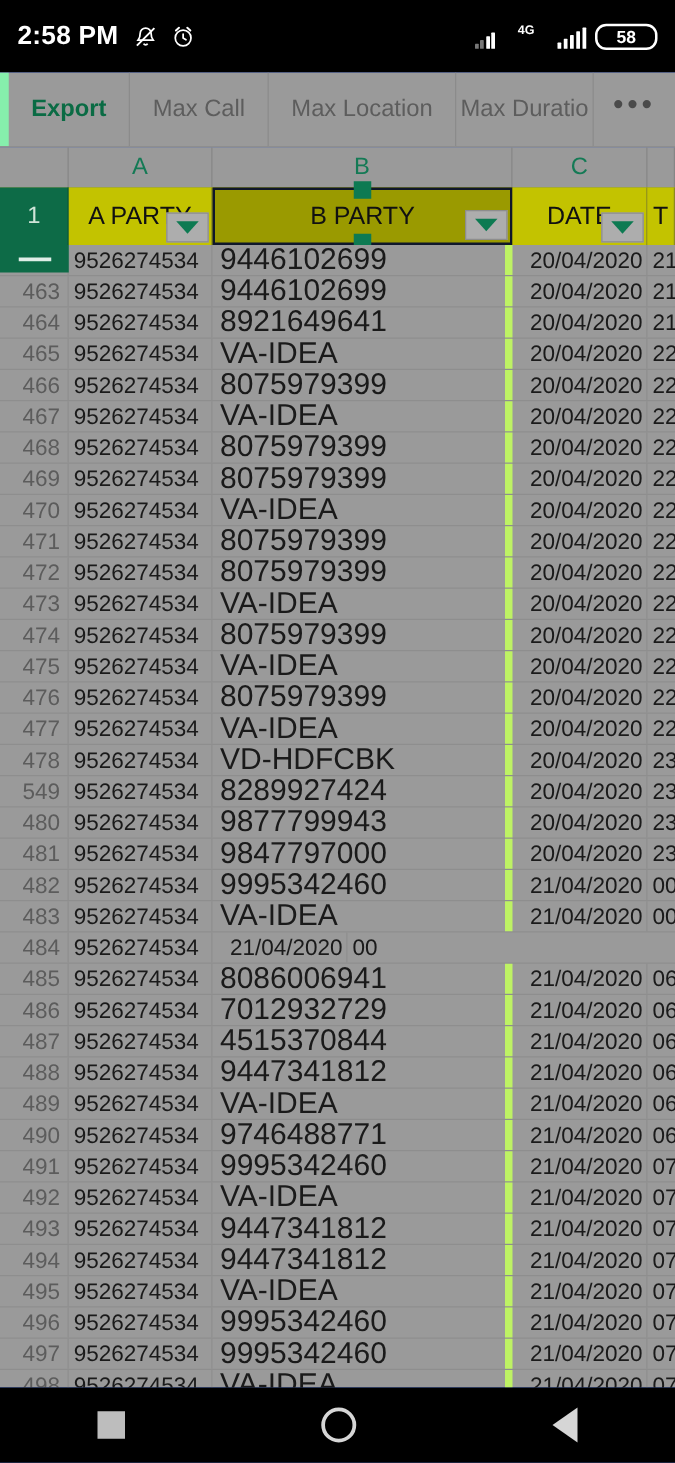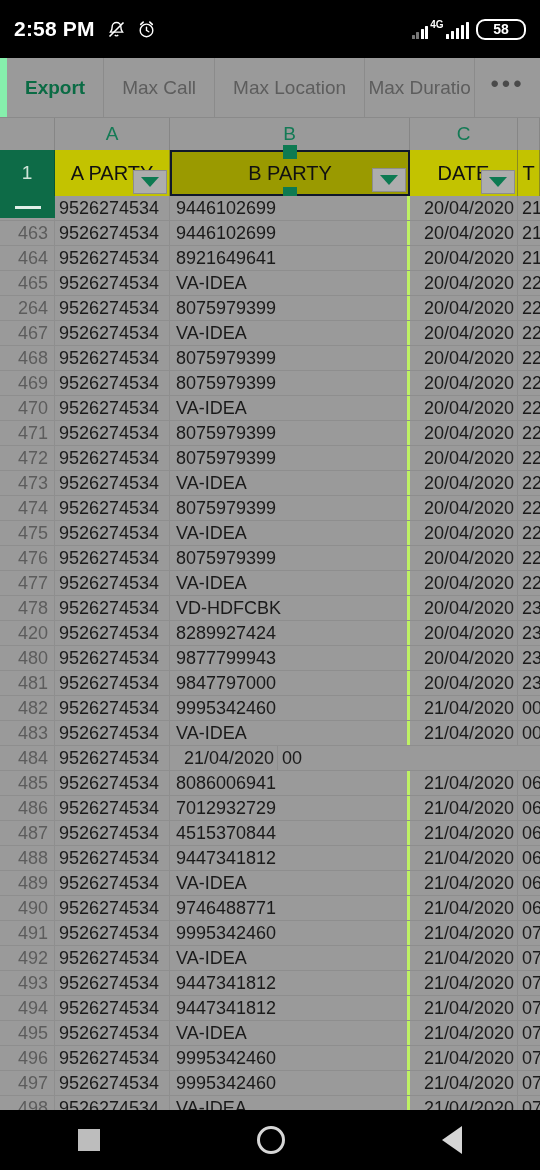--- a/index.html
+++ b/index.html
@@ -15,21 +15,21 @@
   .statusbar{
     position:absolute; top:0; left:0; width:540px; height:58px;
     background:#000; color:#fff;
     display:flex; align-items:center; padding:0 14px;
   }
   .sb-time{ font-size:21px; font-weight:bold; letter-spacing:.2px; }
   .sb-icons-left{ display:flex; align-items:center; gap:9px; margin-left:11px; }
   .sb-spacer{ flex:1; }
   .sb-icons-right{ display:flex; align-items:center; gap:7px; }
   .bell-muted, .alarm { width:21px; height:21px; display:block; }
-  .net{ display:flex; align-items:flex-end; gap:2px; }
+  .net{ display:flex; align-items:flex-end; gap:18px; }
   .net-label{ font-size:10px; font-weight:bold; line-height:1; margin-bottom:9px; }
   .bars{ display:flex; align-items:flex-end; gap:1.5px; height:17px; }
   .bars i{ display:block; width:3.5px; background:#fff; border-radius:.5px; }
   .bars i:nth-child(1){height:5px;} .bars i:nth-child(2){height:8px;}
   .bars i:nth-child(3){height:11px;} .bars i:nth-child(4){height:14px;}
   .bars i:nth-child(5){height:17px;}
   .bars.small i{ width:3px; }
   .bars.small i:nth-child(1){height:4px; background:#777;}
   .bars.small i:nth-child(2){height:7px; background:#777;}
   .bars.small i:nth-child(3){height:10px;}
@@ -118,23 +118,23 @@
     width:55px; color:#5c5c5c; font-size:18px;
     display:flex; align-items:center; justify-content:flex-end;
     padding-right:6px; border-right:1px solid #8e8e8e;
   }
   .c-a{
     width:115px; font-size:18px; color:#1a1a1a;
     display:flex; align-items:center; justify-content:flex-start;
     padding-left:4px; border-right:1px solid #8e8e8e;
   }
   .c-b{
-    width:240px; font-size:18px; color:#1a1a1a;
+    width:240px; font-size:24px; color:#1a1a1a;
     display:flex; align-items:center; padding-left:6px;
-    border-right:3px solid #bef264;
+    border-right:6px solid #bef264;
   }
   .c-c{
     width:108px; font-size:18px; color:#1a1a1a;
     display:flex; align-items:center; justify-content:flex-end;
     padding-right:3px; border-right:1px solid #8e8e8e;
   }
   .c-d{
     flex:1; font-size:18px; color:#1a1a1a;
     display:flex; align-items:center; padding-left:4px; overflow:hidden;
   }
@@ -275,21 +275,21 @@
           <div class="c-d">21</div>
         </div>
         <div class="row">
           <div class="c-rowno">465</div>
           <div class="c-a">9526274534</div>
           <div class="c-b">VA-IDEA</div>
           <div class="c-c">20/04/2020</div>
           <div class="c-d">22</div>
         </div>
         <div class="row">
-          <div class="c-rowno">264</div>
+          <div class="c-rowno">466</div>
           <div class="c-a">9526274534</div>
           <div class="c-b">8075979399</div>
           <div class="c-c">20/04/2020</div>
           <div class="c-d">22</div>
         </div>
         <div class="row">
           <div class="c-rowno">467</div>
           <div class="c-a">9526274534</div>
           <div class="c-b">VA-IDEA</div>
           <div class="c-c">20/04/2020</div>
@@ -366,21 +366,21 @@
           <div class="c-d">22</div>
         </div>
         <div class="row">
           <div class="c-rowno">478</div>
           <div class="c-a">9526274534</div>
           <div class="c-b">VD-HDFCBK</div>
           <div class="c-c">20/04/2020</div>
           <div class="c-d">23</div>
         </div>
         <div class="row">
-          <div class="c-rowno">420</div>
+          <div class="c-rowno">549</div>
           <div class="c-a">9526274534</div>
           <div class="c-b">8289927424</div>
           <div class="c-c">20/04/2020</div>
           <div class="c-d">23</div>
         </div>
         <div class="row">
           <div class="c-rowno">480</div>
           <div class="c-a">9526274534</div>
           <div class="c-b">9877799943</div>
           <div class="c-c">20/04/2020</div>

